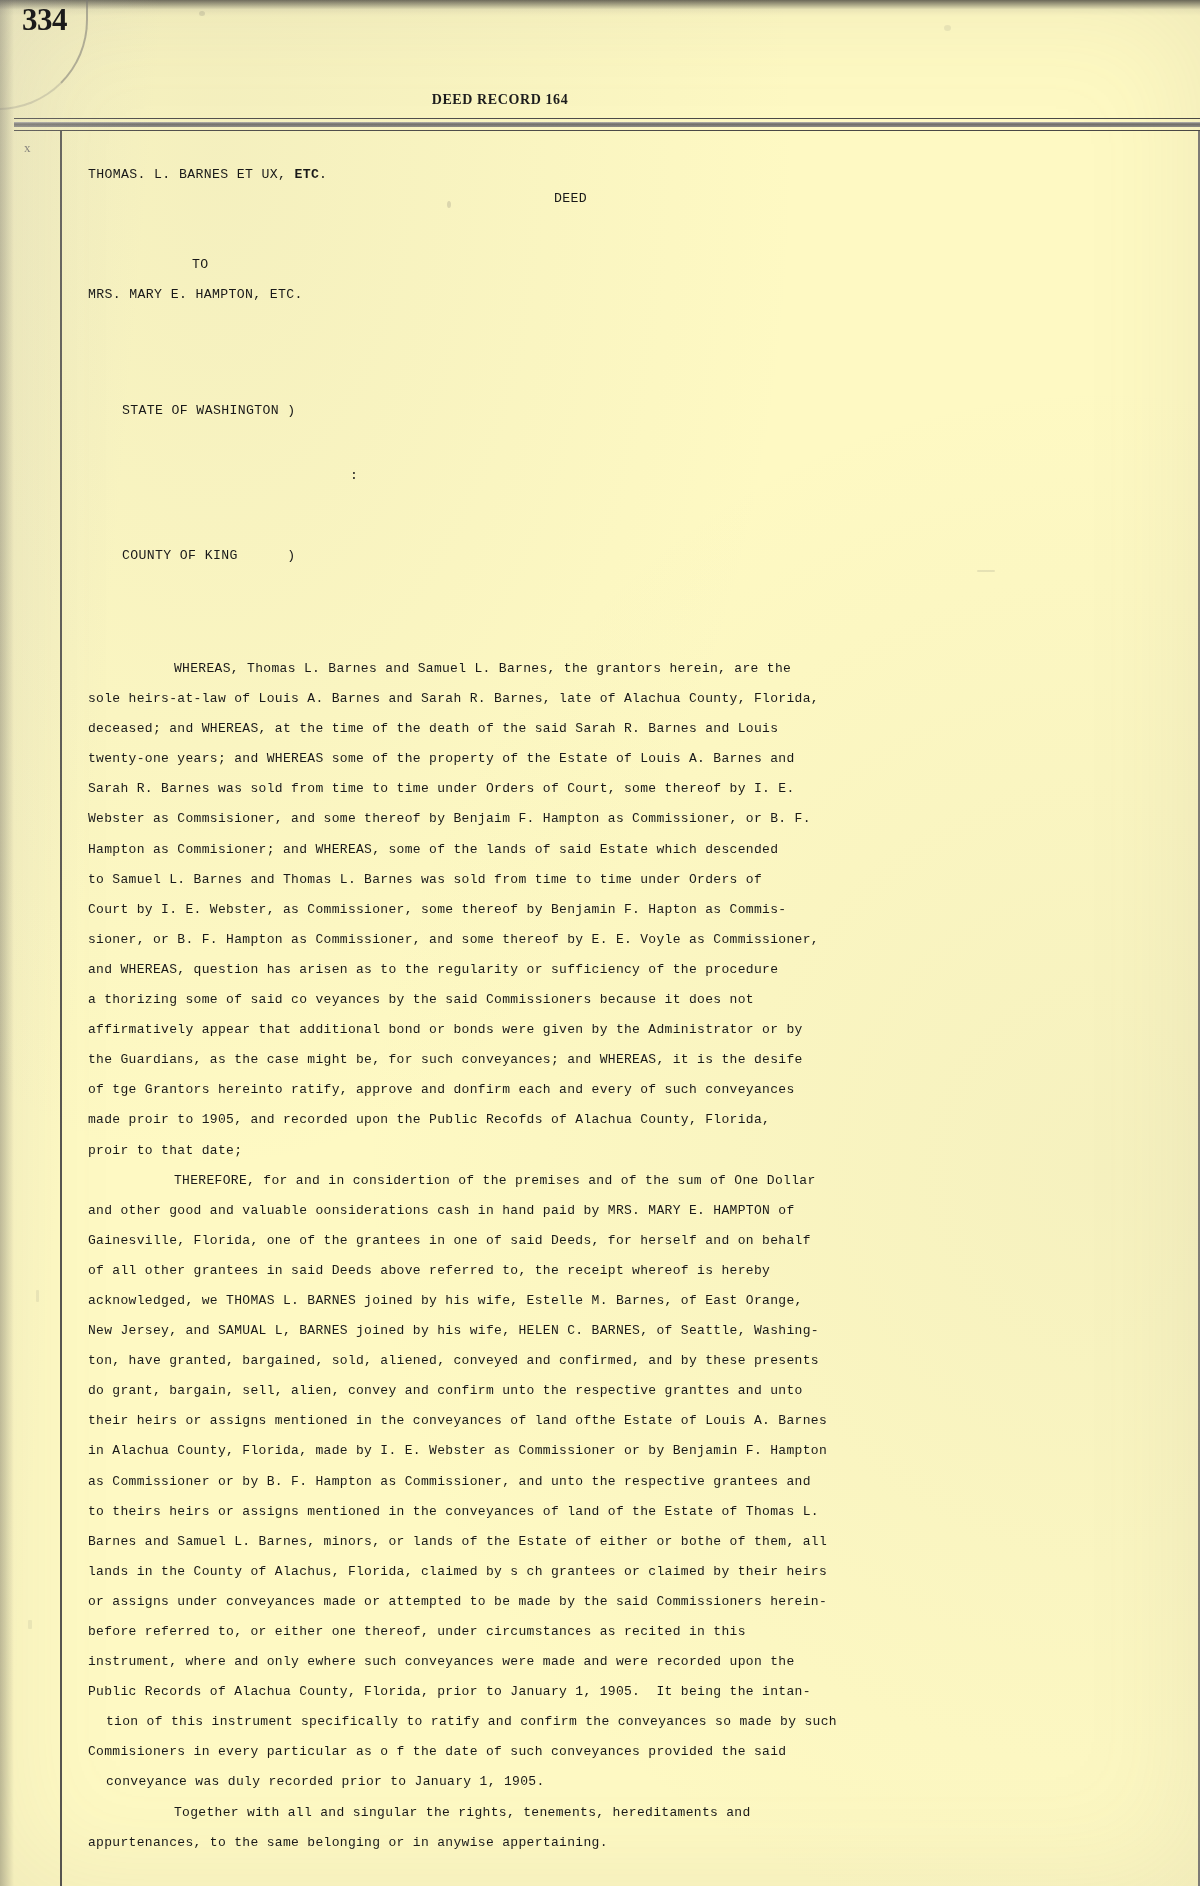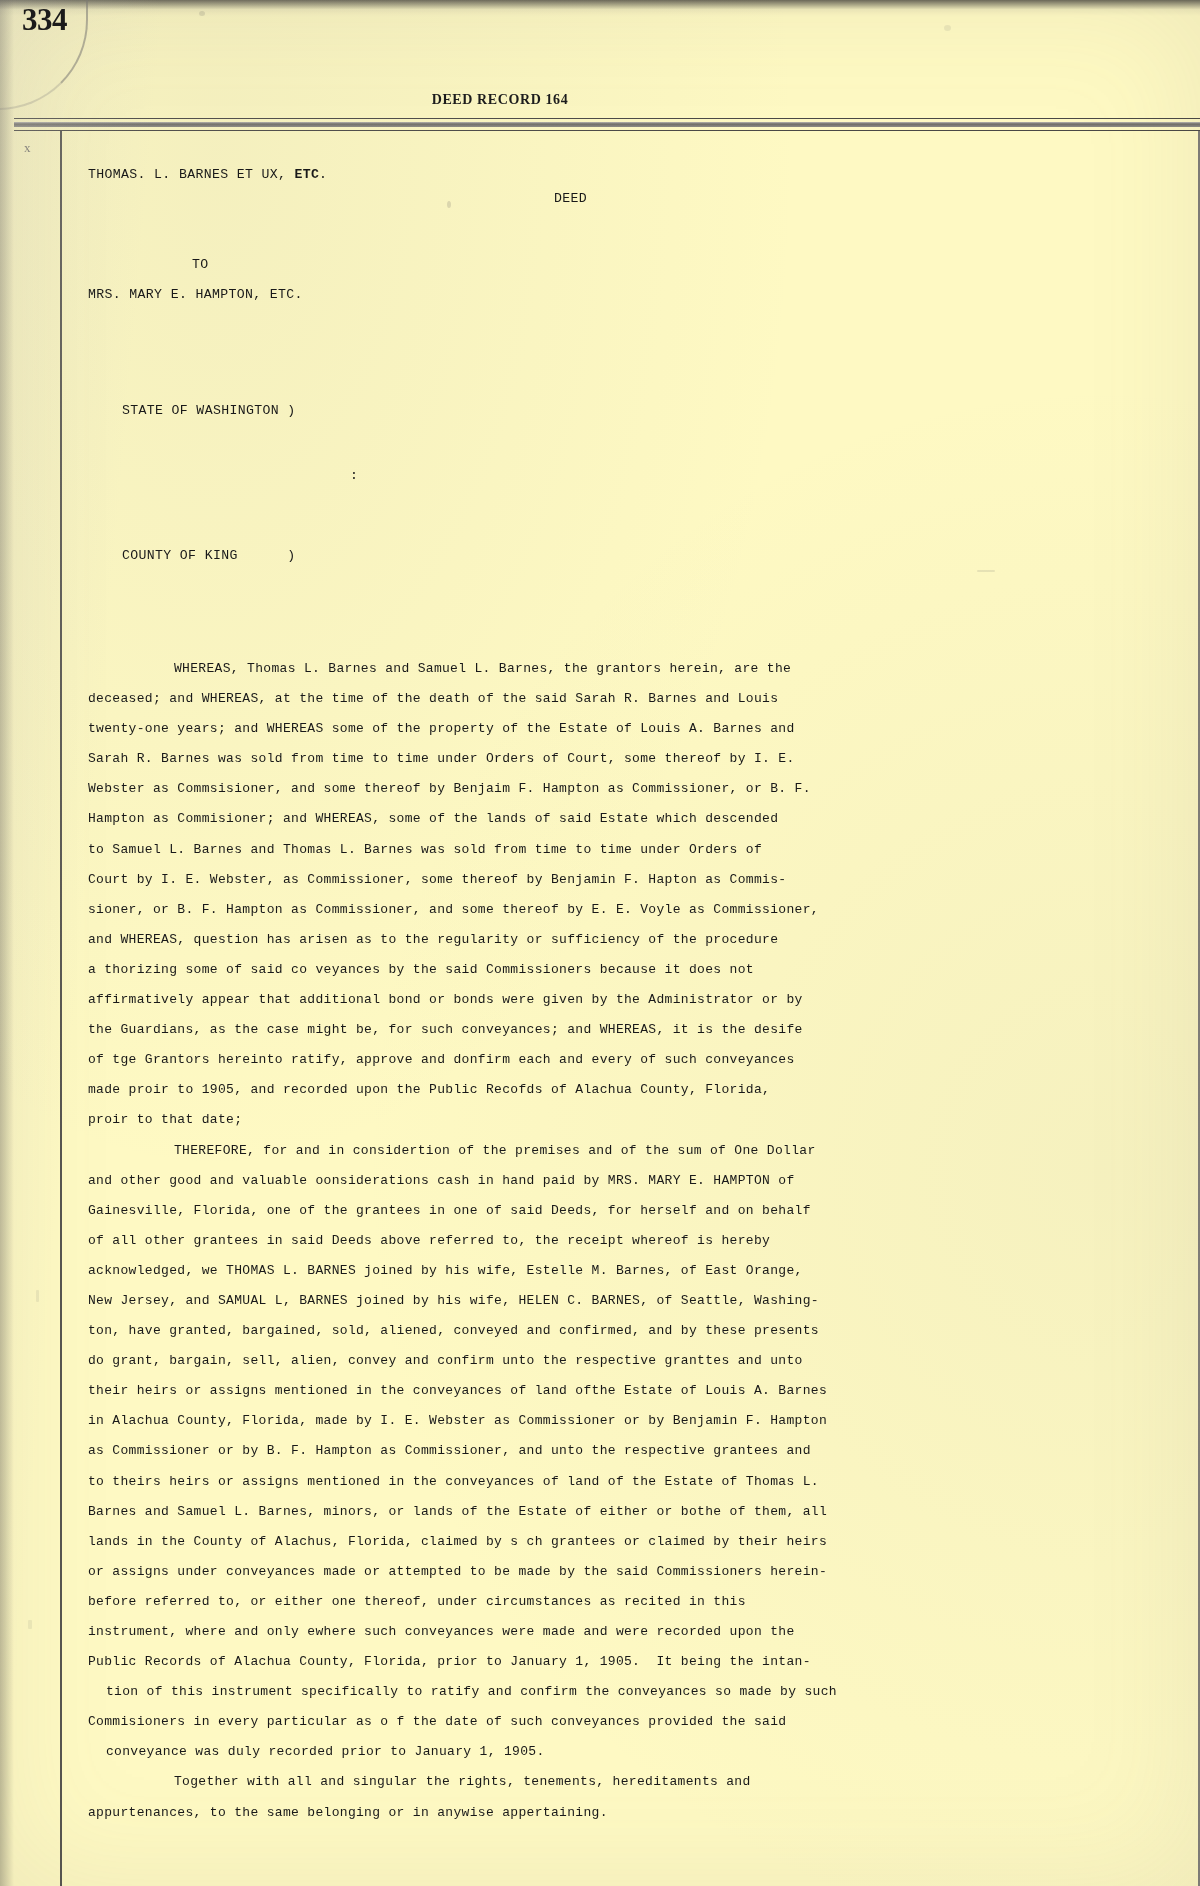--- a/index.html
+++ b/index.html
@@ -234,20 +234,21 @@
     <div class="venue-block">
       <div>STATE OF WASHINGTON )</div>
       <div style="position:relative;height:0;">
         <span style="position:absolute;left:228px;top:-22px;">:</span>
       </div>
       <div>COUNTY OF KING      )</div>
     </div>
 
     <div class="body-block">
       <div class="tline indent">WHEREAS, Thomas L. Barnes and Samuel L. Barnes, the grantors herein, are the</div>
+      <div class="tline">sole heirs-at-law of Louis A. Barnes and Sarah R. Barnes, late of Alachua County, Florida,</div>
       <div class="tline">deceased; and WHEREAS, at the time of the death of the said Sarah R. Barnes and Louis</div>
       <div class="tline">twenty-one years; and WHEREAS some of the property of the Estate of Louis A. Barnes and</div>
       <div class="tline">Sarah R. Barnes was sold from time to time under Orders of Court, some thereof by I. E.</div>
       <div class="tline">Webster as Commsisioner, and some thereof by Benjaim F. Hampton as Commissioner, or B. F.</div>
       <div class="tline">Hampton as Commisioner; and WHEREAS, some of the lands of said Estate which descended</div>
       <div class="tline">to Samuel L. Barnes and Thomas L. Barnes was sold from time to time under Orders of</div>
       <div class="tline">Court by I. E. Webster, as Commissioner, some thereof by Benjamin F. Hapton as Commis-</div>
       <div class="tline">sioner, or B. F. Hampton as Commissioner, and some thereof by E. E. Voyle as Commissioner,</div>
       <div class="tline">and WHEREAS, question has arisen as to the regularity or sufficiency of the procedure</div>
       <div class="tline">a thorizing some of said co veyances by the said Commissioners because it does not</div>

